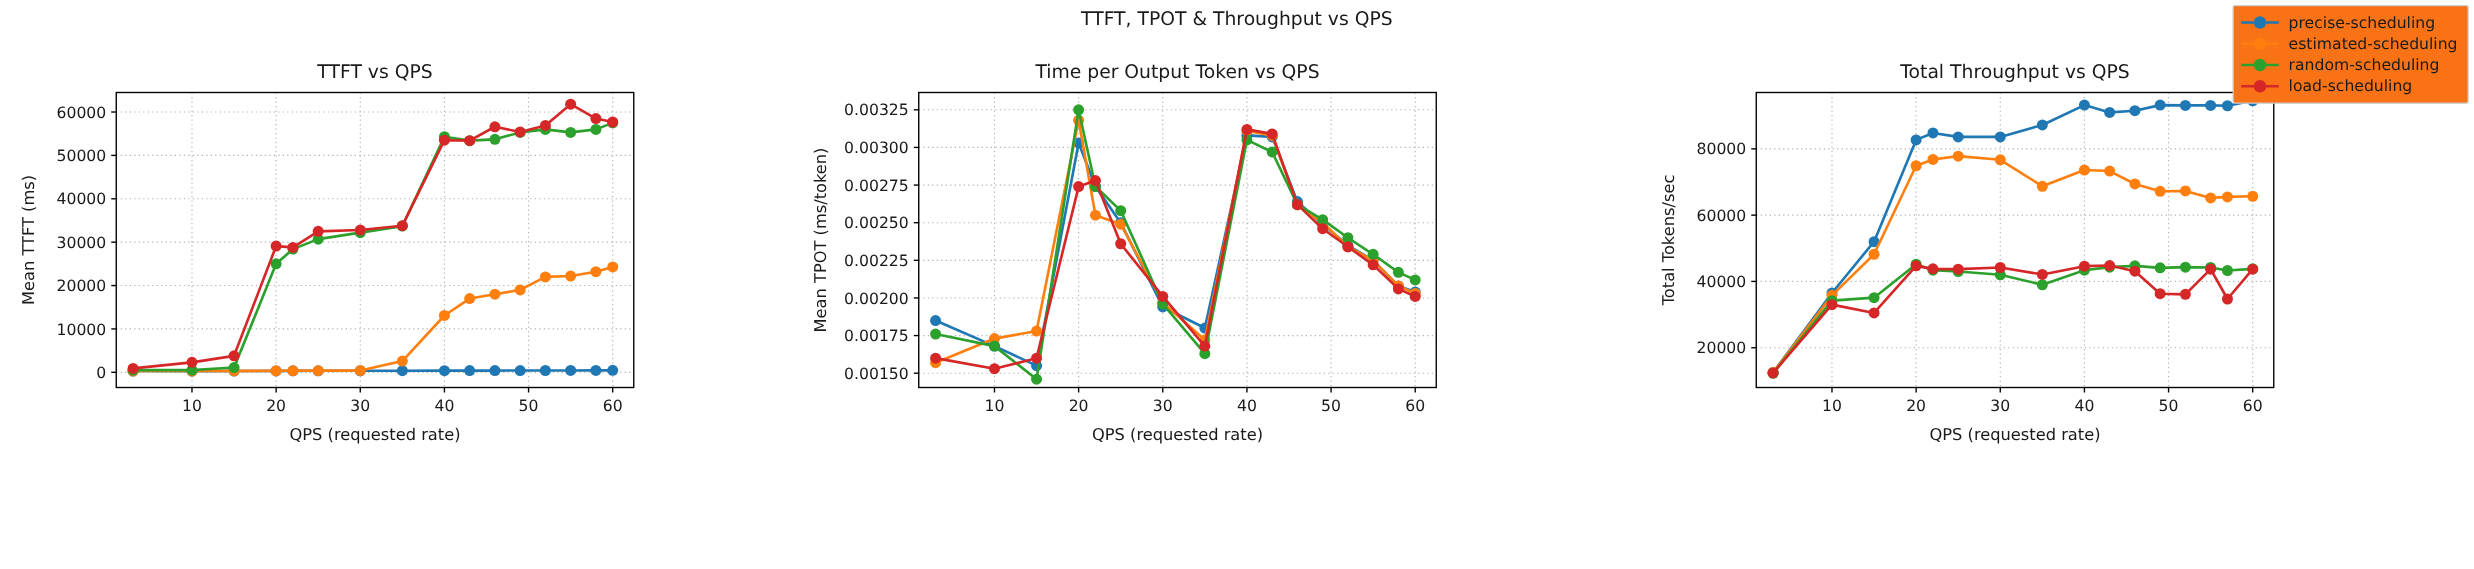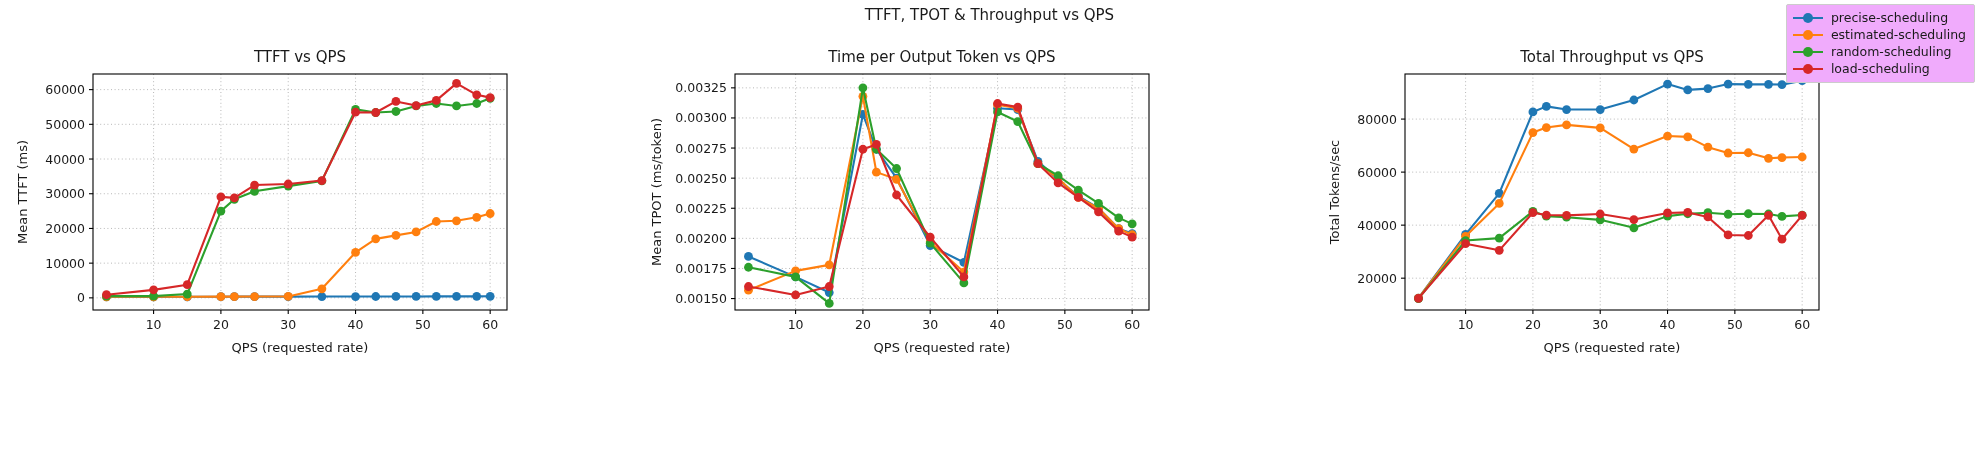--- a/index.html
+++ b/index.html
@@ -64,21 +64,21 @@
   .series-line {
     fill: none;
     stroke-width: 2.1;
     stroke-linejoin: round;
     stroke-linecap: round;
   }
   .legend-box {
     position: absolute;
     top: 4px;
     right: 4px;
-    background: #f0abfc;
+    background: #f97316;
     border: 1px solid #cccccc;
     border-radius: 2px;
     padding: 4px 8px 5px 6px;
     box-sizing: border-box;
   }
   .legend-row {
     display: flex;
     align-items: center;
     height: 17px;
     white-space: nowrap;

